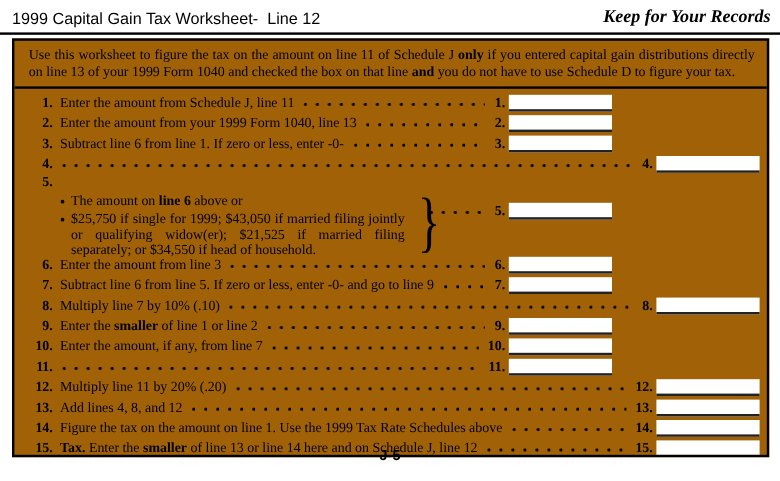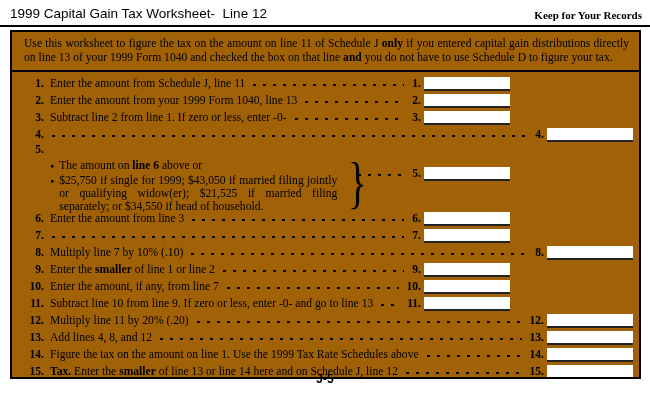--- a/index.html
+++ b/index.html
@@ -12,21 +12,21 @@
   
   .hdr {
     display:flex; justify-content:space-between; align-items:flex-end;
     padding:6px 8px 4px 10px;
     border-bottom:2px solid #000;
   }
   .hdr-title {
     font-family:"Liberation Sans", sans-serif;
     font-weight:normal; font-size:13.5px; white-space:pre;
   }
-  .hdr-note { font-size:11px; font-weight:bold; }
+  .hdr-note { font-size:15px; font-weight:bold; font-style:italic; }
   
   .box {
     margin:3px 9px 12px 10px;
     border:2px solid #000;
     background:#a16207;
     height:349px; box-sizing:border-box;
     overflow:hidden;
   }
   .intro {
     font-size:11.6px; line-height:13.5px;
@@ -96,21 +96,21 @@
       <div class="row">
         <span class="num">2.</span>
         <span class="txt">Enter the amount from your 1999 Form 1040, line 13</span>
         <span class="dots"></span>
         <span class="elabel">2.</span>
         <span class="field"></span>
         <span class="sp-mid"></span>
       </div>
       <div class="row">
         <span class="num">3.</span>
-        <span class="txt">Subtract line 2 from line 1. If zero or less, enter -0-</span>
+        <span class="txt">Subtract line 6 from line 1. If zero or less, enter -0-</span>
         <span class="dots"></span>
         <span class="elabel">3.</span>
         <span class="field"></span>
         <span class="sp-mid"></span>
       </div>
       <div class="row">
         <span class="num">4.</span>
         <span class="dots"></span>
         <span class="elabel">4.</span>
         <span class="field"></span>
@@ -139,20 +139,21 @@
       <div class="row">
         <span class="num">6.</span>
         <span class="txt">Enter the amount from line 3</span>
         <span class="dots"></span>
         <span class="elabel">6.</span>
         <span class="field"></span>
         <span class="sp-mid"></span>
       </div>
       <div class="row">
         <span class="num">7.</span>
+        <span class="txt">Subtract line 6 from line 5. If zero or less, enter -0- and go to line 9</span>
         <span class="dots"></span>
         <span class="elabel">7.</span>
         <span class="field"></span>
         <span class="sp-mid"></span>
       </div>
       <div class="row">
         <span class="num">8.</span>
         <span class="txt">Multiply line 7 by 10% (.10)</span>
         <span class="dots"></span>
         <span class="elabel">8.</span>
@@ -169,21 +170,20 @@
       <div class="row">
         <span class="num">10.</span>
         <span class="txt">Enter the amount, if any, from line 7</span>
         <span class="dots"></span>
         <span class="elabel">10.</span>
         <span class="field"></span>
         <span class="sp-mid"></span>
       </div>
       <div class="row">
         <span class="num">11.</span>
-        <span class="txt">Subtract line 10 from line 9. If zero or less, enter -0- and go to line 13</span>
         <span class="dots"></span>
         <span class="elabel">11.</span>
         <span class="field"></span>
         <span class="sp-mid"></span>
       </div>
       <div class="row">
         <span class="num">12.</span>
         <span class="txt">Multiply line 11 by 20% (.20)</span>
         <span class="dots"></span>
         <span class="elabel">12.</span>

